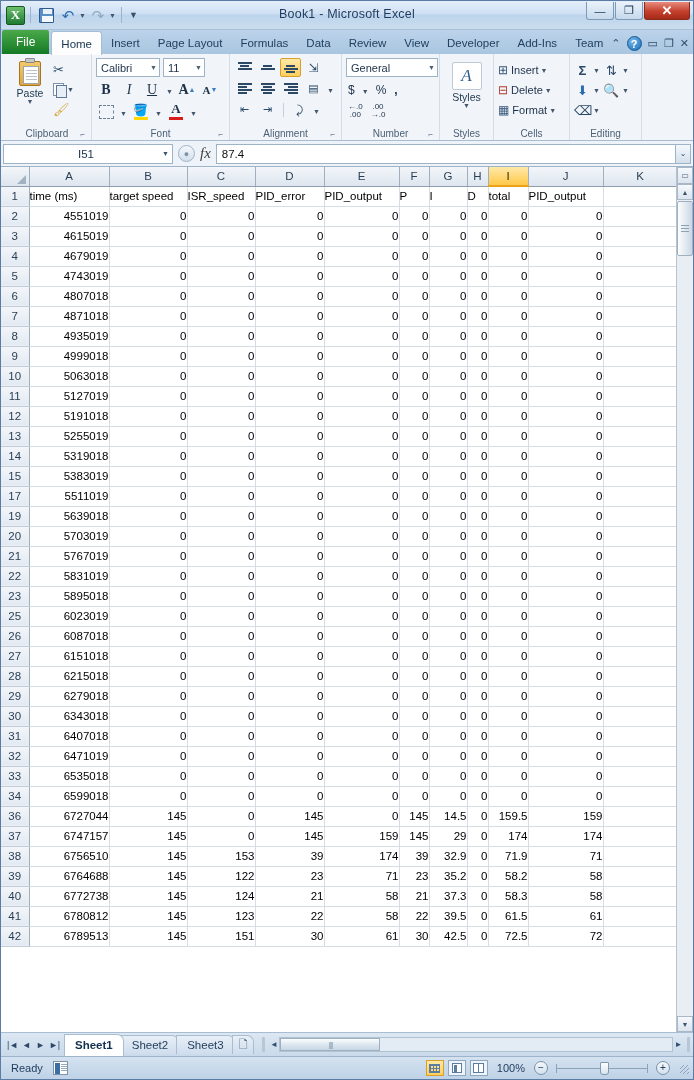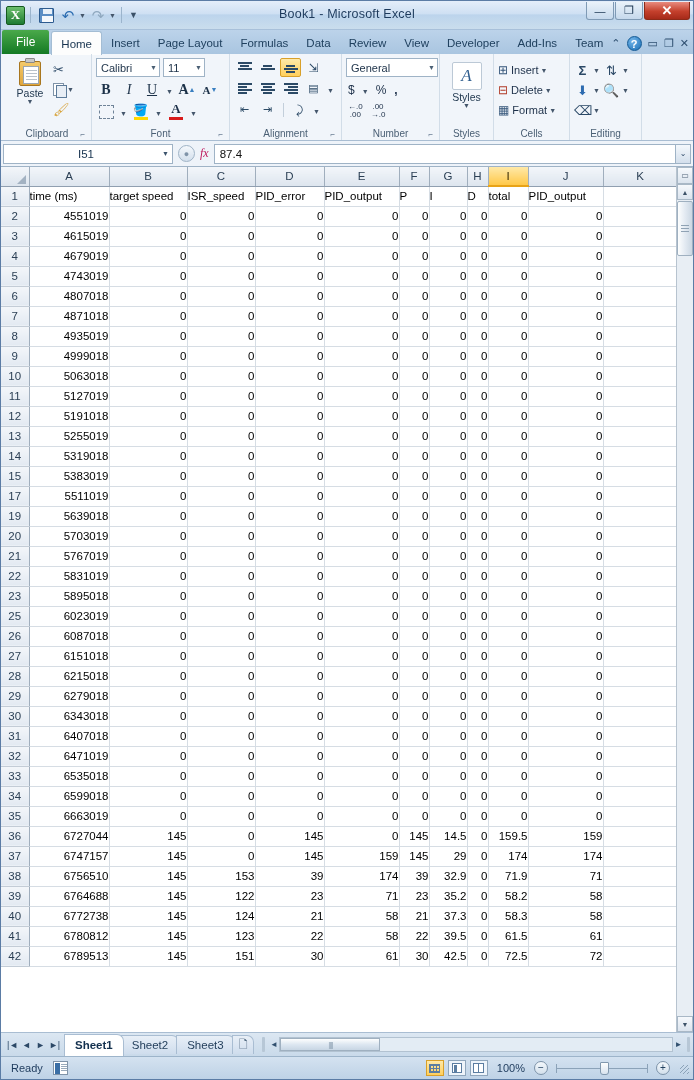--- a/index.html
+++ b/index.html
@@ -184,21 +184,21 @@
     font-size:11.5px; color:#17334f;
   }
   .nb-val { flex:1; text-align:center; }
   .nb-ar { font-size:7px; color:#3c536c; }
   .fx-group { display:flex; align-items:center; gap:5px; padding:0 5px; }
   .circ-btn {
     width:17px;height:17px;border-radius:50%;
     background:linear-gradient(to bottom,#f4f8fc,#d3dfec); border:1px solid #9fb3c6;
     display:flex;align-items:center;justify-content:center; font-size:9px; color:#7f93a8;
   }
-  .fx-lbl { font-family:"Liberation Serif",serif; font-style:italic; font-size:12px; color:#be185d; }
+  .fx-lbl { font-family:"Liberation Serif",serif; font-style:italic; font-size:15px; color:#404040; }
   .finput {
     flex:1; height:20px; background:#fff; border:1px solid #9fb3c6; border-right:none;
     display:flex; align-items:center; padding-left:5px; font-size:11.5px; color:#111;
   }
   .fbar-drop {
     width:16px;height:20px;background:linear-gradient(to bottom,#f4f8fc,#d3dfec);
     border:1px solid #9fb3c6; display:flex;align-items:center;justify-content:center;
     font-size:8px;color:#2f4c6a; margin-right:2px;
   }
 
@@ -1127,34 +1127,20 @@
                 <td class="cell num">0</td>
                 <td class="cell num">0</td>
                 <td class="cell num">0</td>
                 <td class="cell num">0</td>
                 <td class="cell num">0</td>
                 <td class="cell num">0</td>
                 <td class="cell num">0</td>
                 <td class="cell blank"></td>
               </tr>
               <tr>
-                <th class="rowhdr">35</th>
-                <td class="cell num">6663019</td>
-                <td class="cell num">0</td>
-                <td class="cell num">0</td>
-                <td class="cell num">0</td>
-                <td class="cell num">0</td>
-                <td class="cell num">0</td>
-                <td class="cell num">0</td>
-                <td class="cell num">0</td>
-                <td class="cell num">0</td>
-                <td class="cell num">0</td>
-                <td class="cell blank"></td>
-              </tr>
-              <tr>
                 <th class="rowhdr">36</th>
                 <td class="cell num">6727044</td>
                 <td class="cell num">145</td>
                 <td class="cell num">0</td>
                 <td class="cell num">145</td>
                 <td class="cell num">0</td>
                 <td class="cell num">145</td>
                 <td class="cell num">14.5</td>
                 <td class="cell num">0</td>
                 <td class="cell num">159.5</td>

